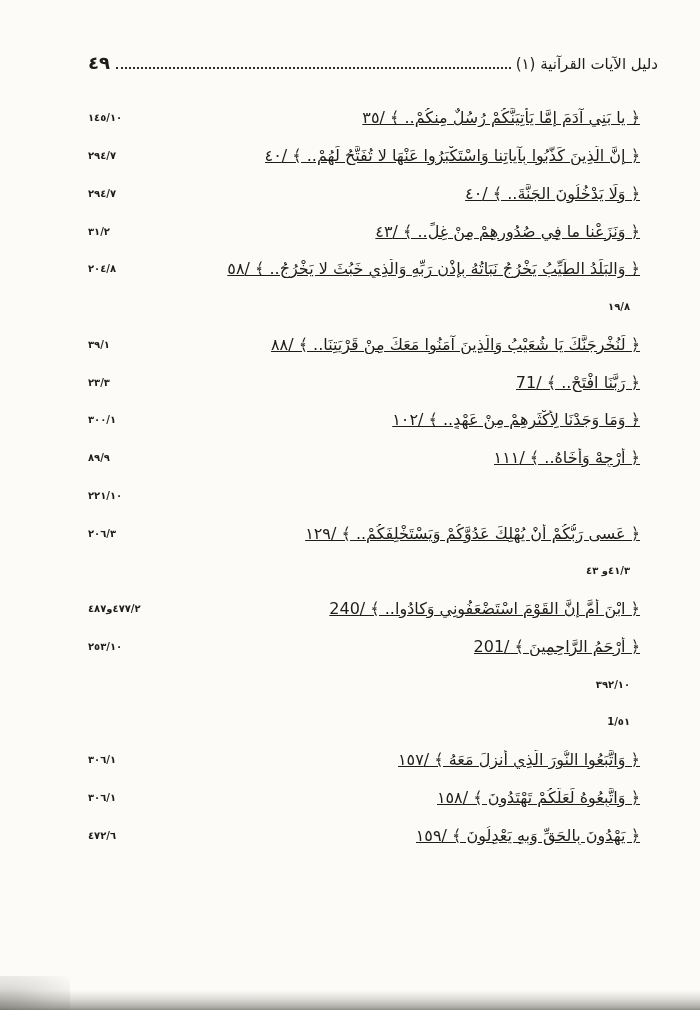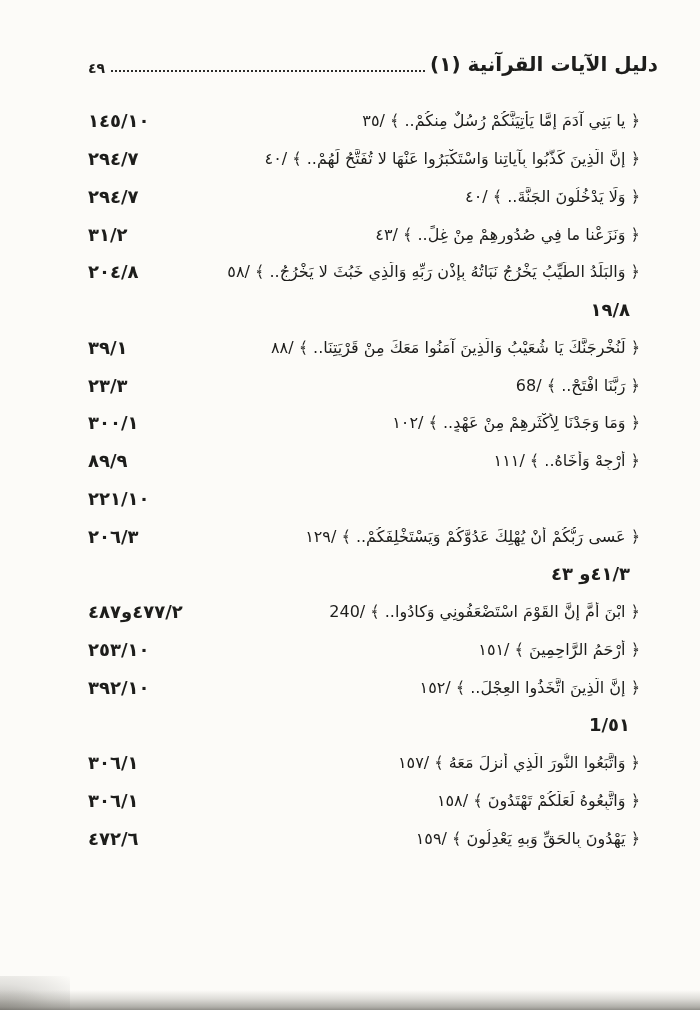--- a/index.html
+++ b/index.html
@@ -7,39 +7,39 @@
     width:700px;height:1010px;position:relative;overflow:hidden;
     background:#fcfbf8;
     color:#1d1d1b;
     font-family:"DejaVu Sans",sans-serif;
     direction:rtl;
   }
   .header{
     display:flex;align-items:flex-end;
     padding:52px 42px 0 88px;
   }
-  .title{font-weight:bold;font-size:20px;white-space:nowrap;letter-spacing:0;}
+  .title{font-weight:normal;font-size:15px;white-space:nowrap;letter-spacing:0;}
   .leader{
     flex:1 1 auto;height:0;
     border-bottom:2px dotted #2c2c2a;
     margin:0 5px 4px 6px;
   }
-  .pagenum{font-weight:bold;font-size:14px;}
+  .pagenum{font-weight:bold;font-size:18px;}
   .entries{
     padding:26px 60px 0 88px;
   }
   .row{
     display:flex;justify-content:space-between;align-items:center;
     height:37.75px;white-space:nowrap;
   }
   .verse{
-    font-size:16px;flex:0 1 auto;overflow:hidden;
+    font-size:16px;flex:0 1 auto;overflow:hidden;text-decoration:underline;
   }
   .ref{
-    font-size:18px;font-weight:bold;flex:0 0 auto;padding-right:10px;
+    font-size:10px;font-weight:bold;flex:0 0 auto;padding-right:10px;
   }
   .scan-shadow{
     position:absolute;left:0;right:0;bottom:0;height:20px;
     background:linear-gradient(to bottom,
       rgba(140,138,130,0) 0%,
       rgba(140,138,130,0.28) 45%,
       rgba(125,123,116,0.6) 85%,
       rgba(108,106,100,0.75) 100%);
   }
   .corner-shade{
@@ -90,21 +90,21 @@
   <div class="row">
     <span class="ref">١٩/٨</span>
   </div>
 
   <div class="row">
     <span class="verse">﴿ لَنُخْرِجَنَّكَ يَا شُعَيْبُ وَالَّذِينَ آمَنُوا مَعَكَ مِنْ قَرْيَتِنَا.. ﴾ /٨٨</span>
     <span class="ref">٣٩/١</span>
   </div>
 
   <div class="row">
-    <span class="verse">﴿ رَبَّنَا افْتَحْ.. ﴾ /68</span>
+    <span class="verse">﴿ رَبَّنَا افْتَحْ.. ﴾ /71</span>
     <span class="ref">٢٣/٣</span>
   </div>
 
   <div class="row">
     <span class="verse">﴿ وَمَا وَجَدْنَا لِأَكْثَرِهِمْ مِنْ عَهْدٍ.. ﴾ /١٠٢</span>
     <span class="ref">٣٠٠/١</span>
   </div>
 
   <div class="row">
     <span class="verse">﴿ أَرْجِهْ وَأَخَاهُ.. ﴾ /١١١</span>
@@ -124,26 +124,25 @@
   <div class="row">
     <span class="ref">٤١/٣و ٤٣</span>
   </div>
 
   <div class="row">
     <span class="verse">﴿ ابْنَ أُمَّ إِنَّ القَوْمَ اسْتَضْعَفُونِي وَكادُوا.. ﴾ /240</span>
     <span class="ref">٤٧٧/٢و٤٨٧</span>
   </div>
 
   <div class="row">
-    <span class="verse">﴿ أَرْحَمُ الرَّاحِمِينَ ﴾ /١٥١</span>
+    <span class="verse">﴿ أَرْحَمُ الرَّاحِمِينَ ﴾ /201</span>
     <span class="ref">٢٥٣/١٠</span>
   </div>
 
   <div class="row">
-    <span class="verse">﴿ إِنَّ الَّذِينَ اتَّخَذُوا العِجْلَ.. ﴾ /١٥٢</span>
     <span class="ref">٣٩٢/١٠</span>
   </div>
 
   <div class="row">
     <span class="ref">٥١/1</span>
   </div>
 
   <div class="row">
     <span class="verse">﴿ وَاتَّبَعُوا النُّورَ الَّذِي أُنزِلَ مَعَهُ ﴾ /١٥٧</span>
     <span class="ref">٣٠٦/١</span>

